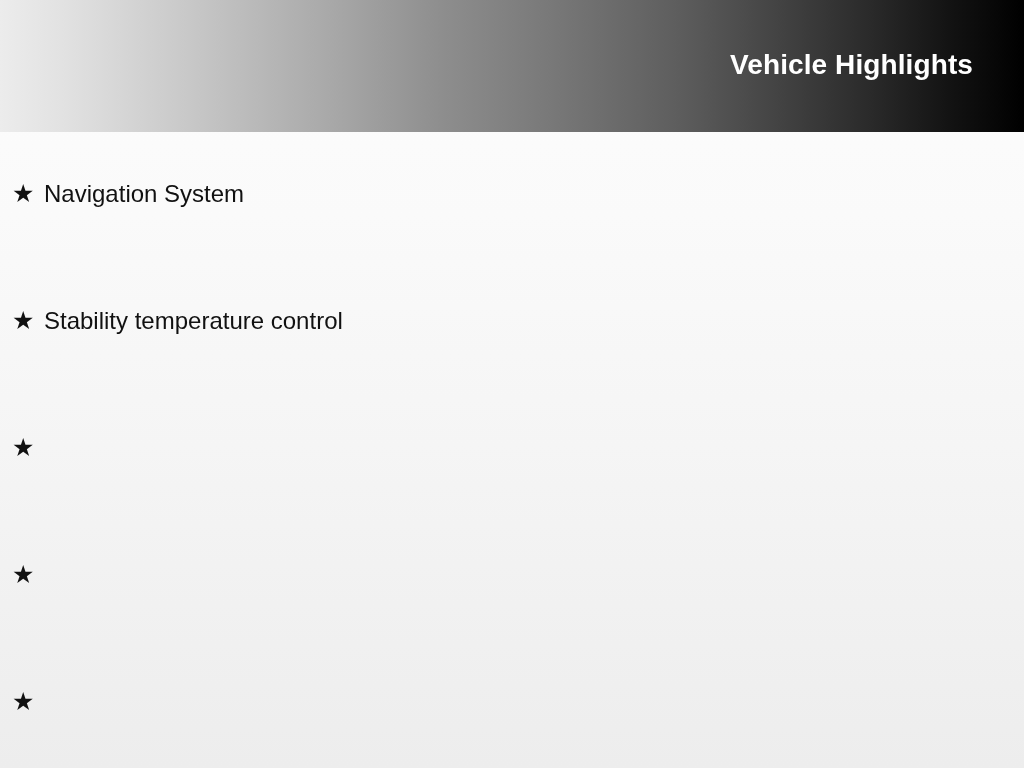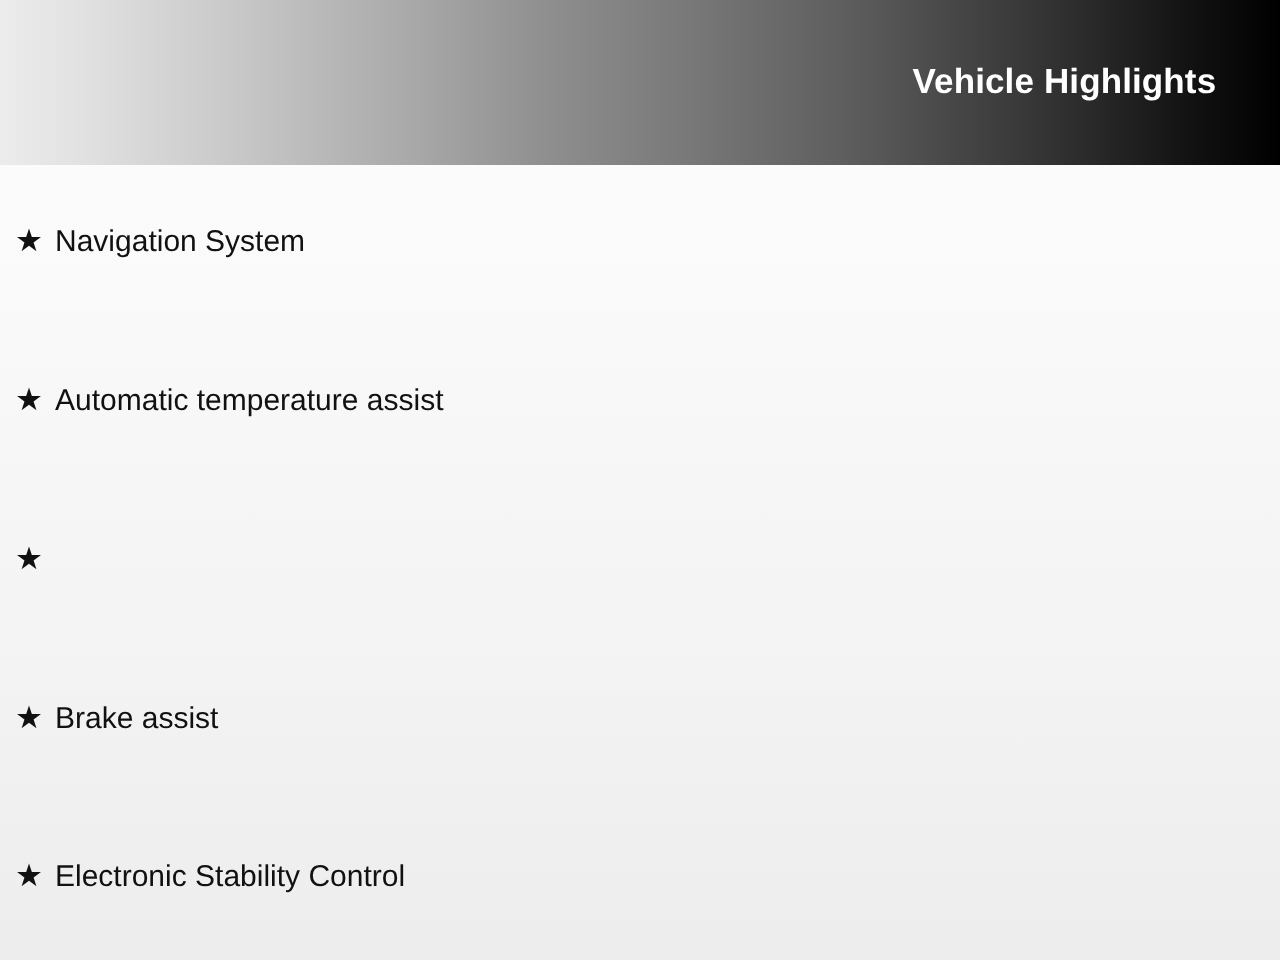--- a/index.html
+++ b/index.html
@@ -127,40 +127,38 @@
       <li class="highlight-item">
         <span class="item-inner">
           <span class="bullet-star">★</span>
           <span class="item-label">Navigation System</span>
         </span>
       </li>
 
       <li class="highlight-item">
         <span class="item-inner">
           <span class="bullet-star">★</span>
-          <span class="item-label">Automatic temperature assist</span>
+          <span class="item-label">Stability temperature control</span>
         </span>
       </li>
 
       <li class="highlight-item">
         <span class="item-inner">
           <span class="bullet-star">★</span>
         </span>
       </li>
 
       <li class="highlight-item">
         <span class="item-inner">
           <span class="bullet-star">★</span>
-          <span class="item-label">Brake assist</span>
         </span>
       </li>
 
       <li class="highlight-item">
         <span class="item-inner">
           <span class="bullet-star">★</span>
-          <span class="item-label">Electronic Stability Control</span>
         </span>
       </li>
 
     </ul>
   </div>
 
 </div>
 
 </body></html>

